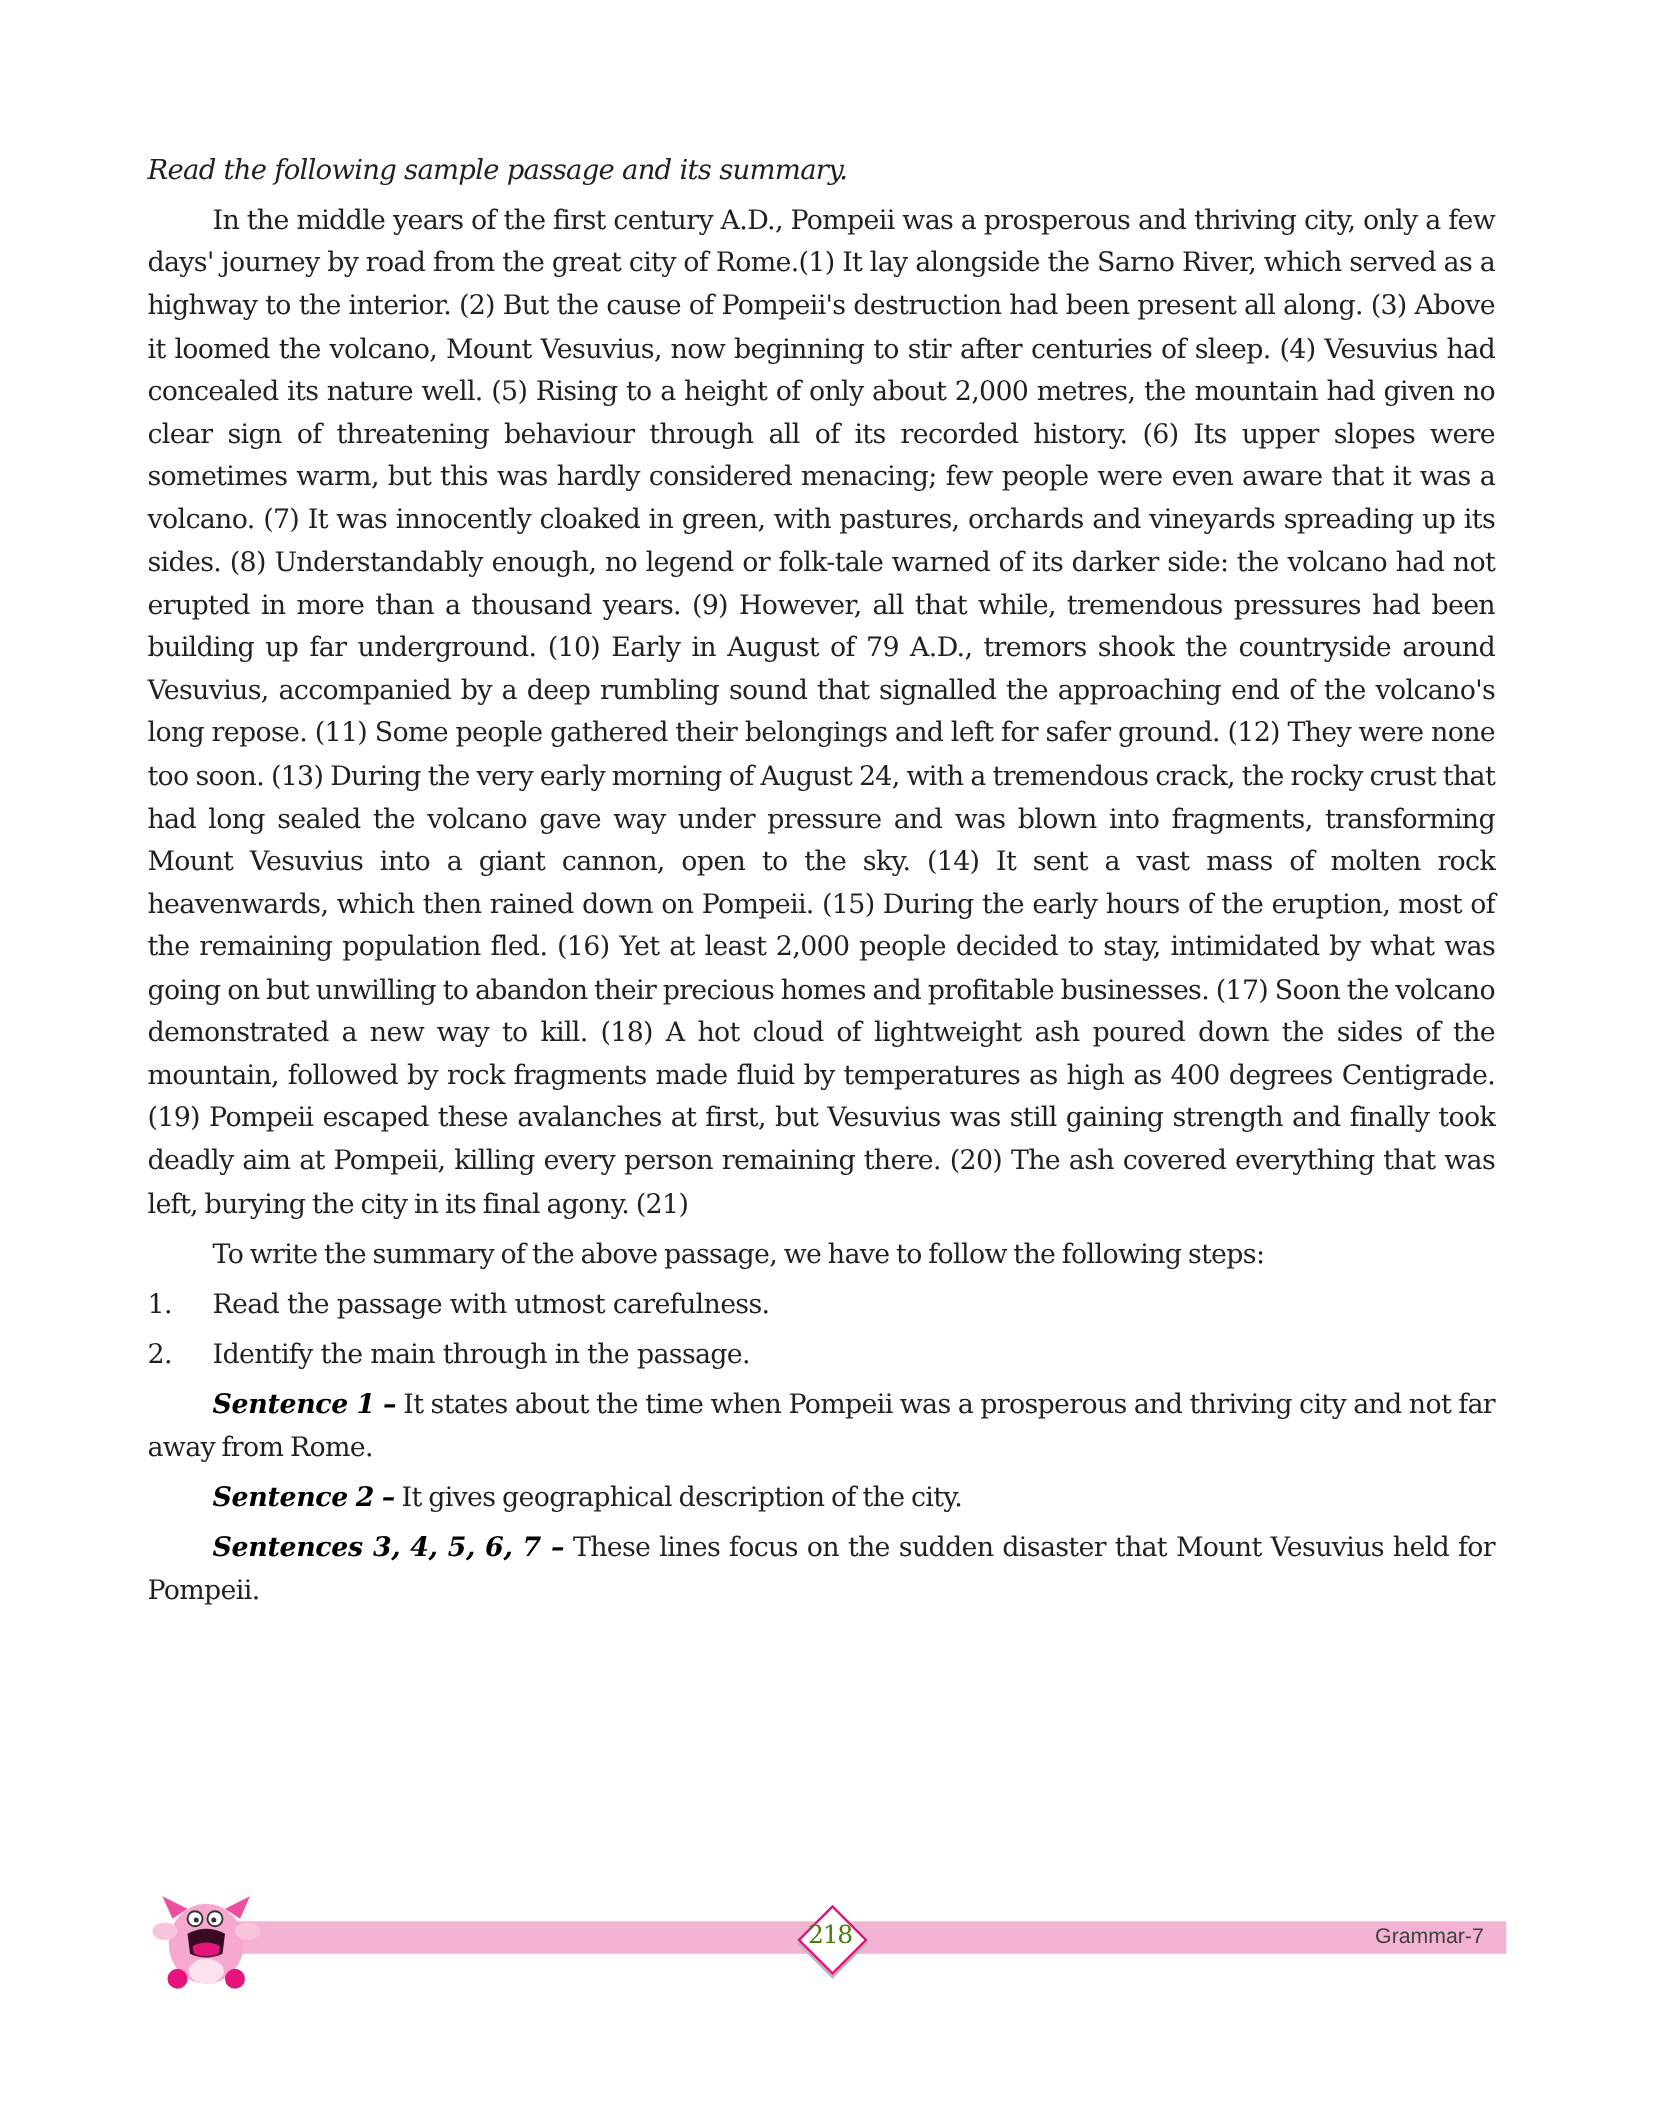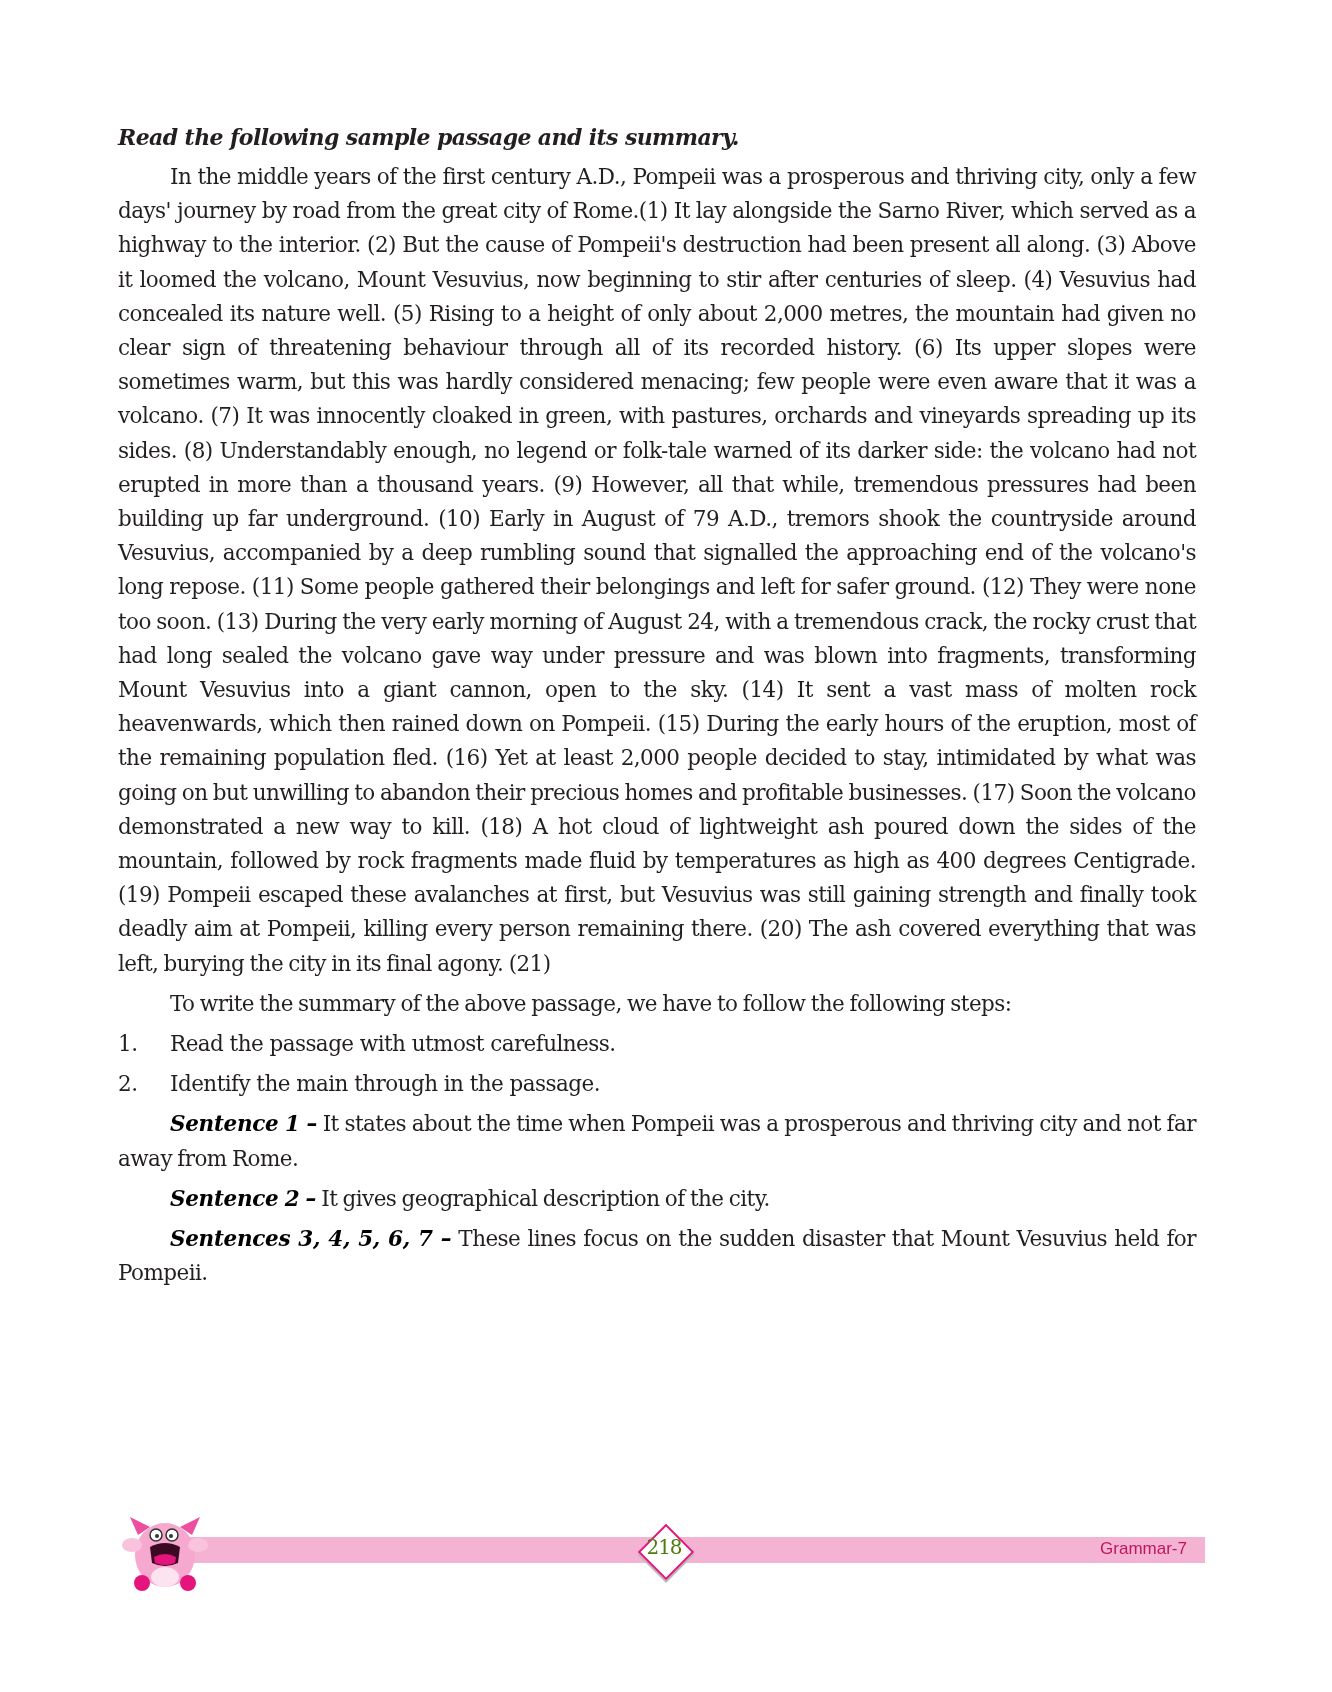--- a/index.html
+++ b/index.html
@@ -4,21 +4,21 @@
 <style>
   html, body { margin: 0; padding: 0; background: #ffffff; }
   body { width: 1332px; height: 1692px; position: relative; overflow: hidden; }
   .page {
     position: absolute; left: 118px; top: 120px; width: 1078px;
     font-family: "DejaVu Serif", "Liberation Serif", serif;
     color: #231f20;
   }
   .heading {
     font-family: "DejaVu Serif", serif;
-    font-weight: bold; font-style: italic;
+    font-weight: normal; font-style: italic;
     font-size: 22px; letter-spacing: -0.6px;
     margin: 0 0 6px 0; line-height: 34px;
   }
   .para {
     font-size: 21.5px; line-height: 34.2px; letter-spacing: -0.55px;
     text-align: justify; margin: 0 0 6px 0; text-indent: 52px;
     word-spacing: -1px;
   }
   .list { margin: 0; padding: 0; list-style: none; }
   .list li {
@@ -29,21 +29,21 @@
   .hl {
     color: #000000; font-weight: bold; font-style: italic;
     font-family: "DejaVu Serif", serif; letter-spacing: -0.3px;
   }
   .footer-bar {
     position: absolute; left: 145px; top: 1537px; width: 1060px; height: 26px;
     background: #f4b3d3;
   }
   .footer-label {
     position: absolute; right: 18px; top: 2px;
-    font-family: "Liberation Sans", sans-serif; font-size: 17px; color: #be185d;
+    font-family: "Liberation Sans", sans-serif; font-size: 17px; color: #404040;
   }
   .page-badge {
     position: absolute; left: 638px; top: 1524px; width: 52px; height: 52px;
   }
   .page-badge .diamond {
     position: absolute; left: 8px; top: 8px; width: 36px; height: 36px;
     background: #fff; border: 2px solid #e4147c; transform: rotate(45deg);
     box-shadow: 2px 2px 0 #b9b9b9;
   }
   .page-badge .num {

